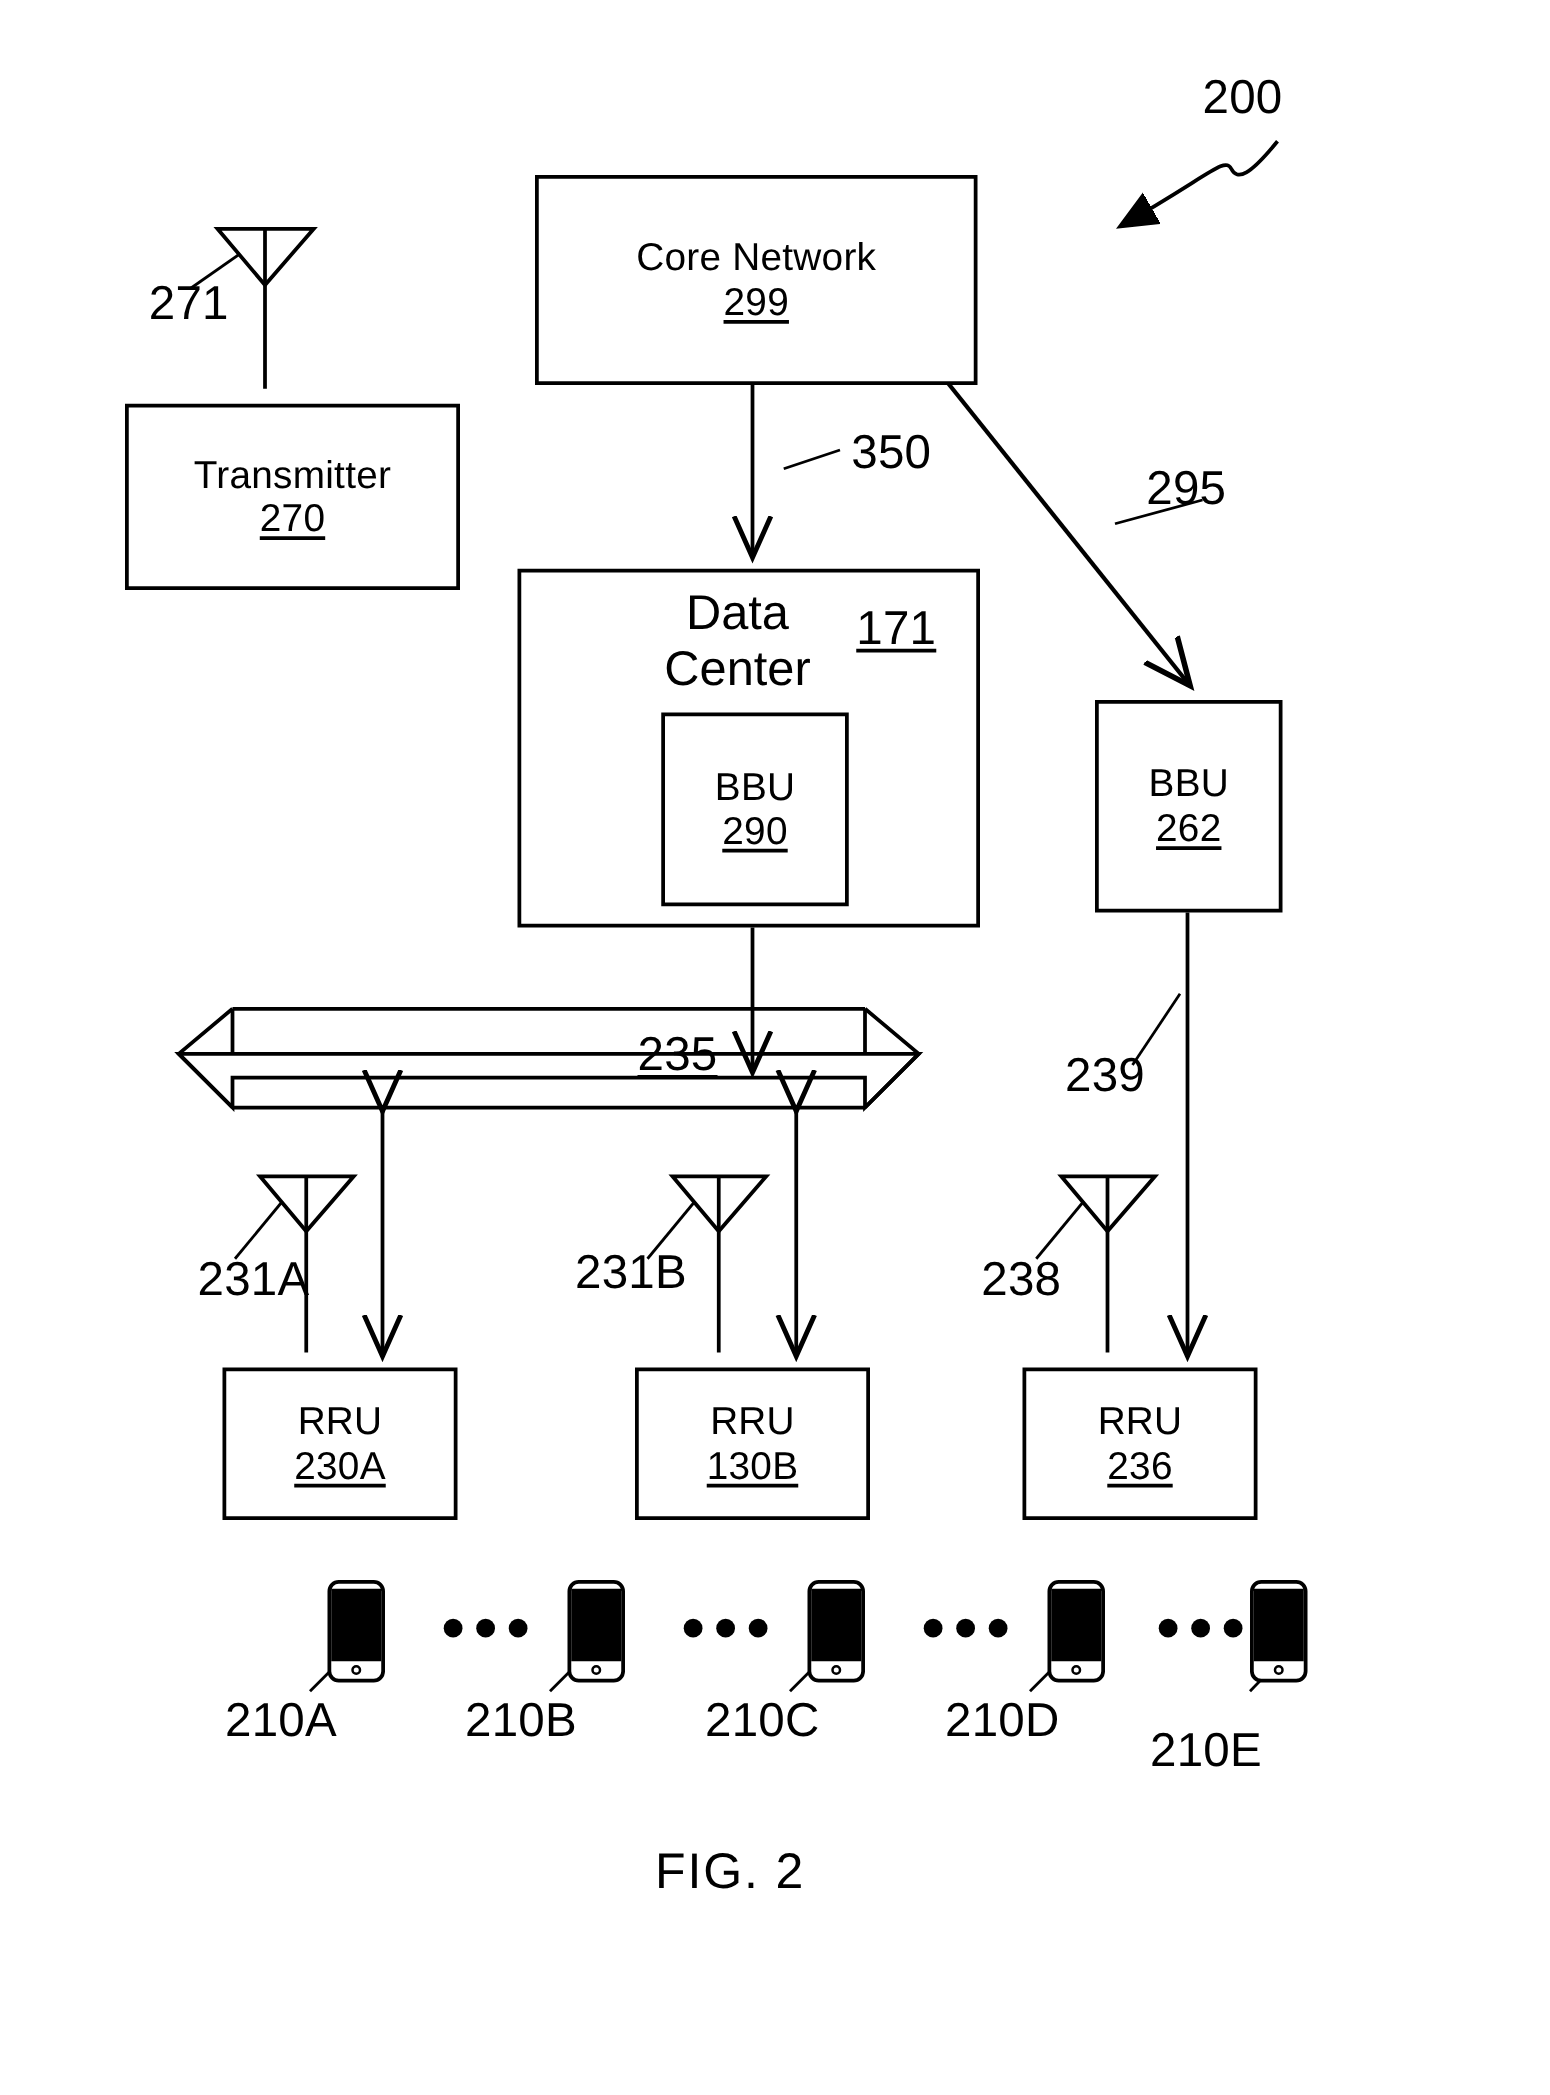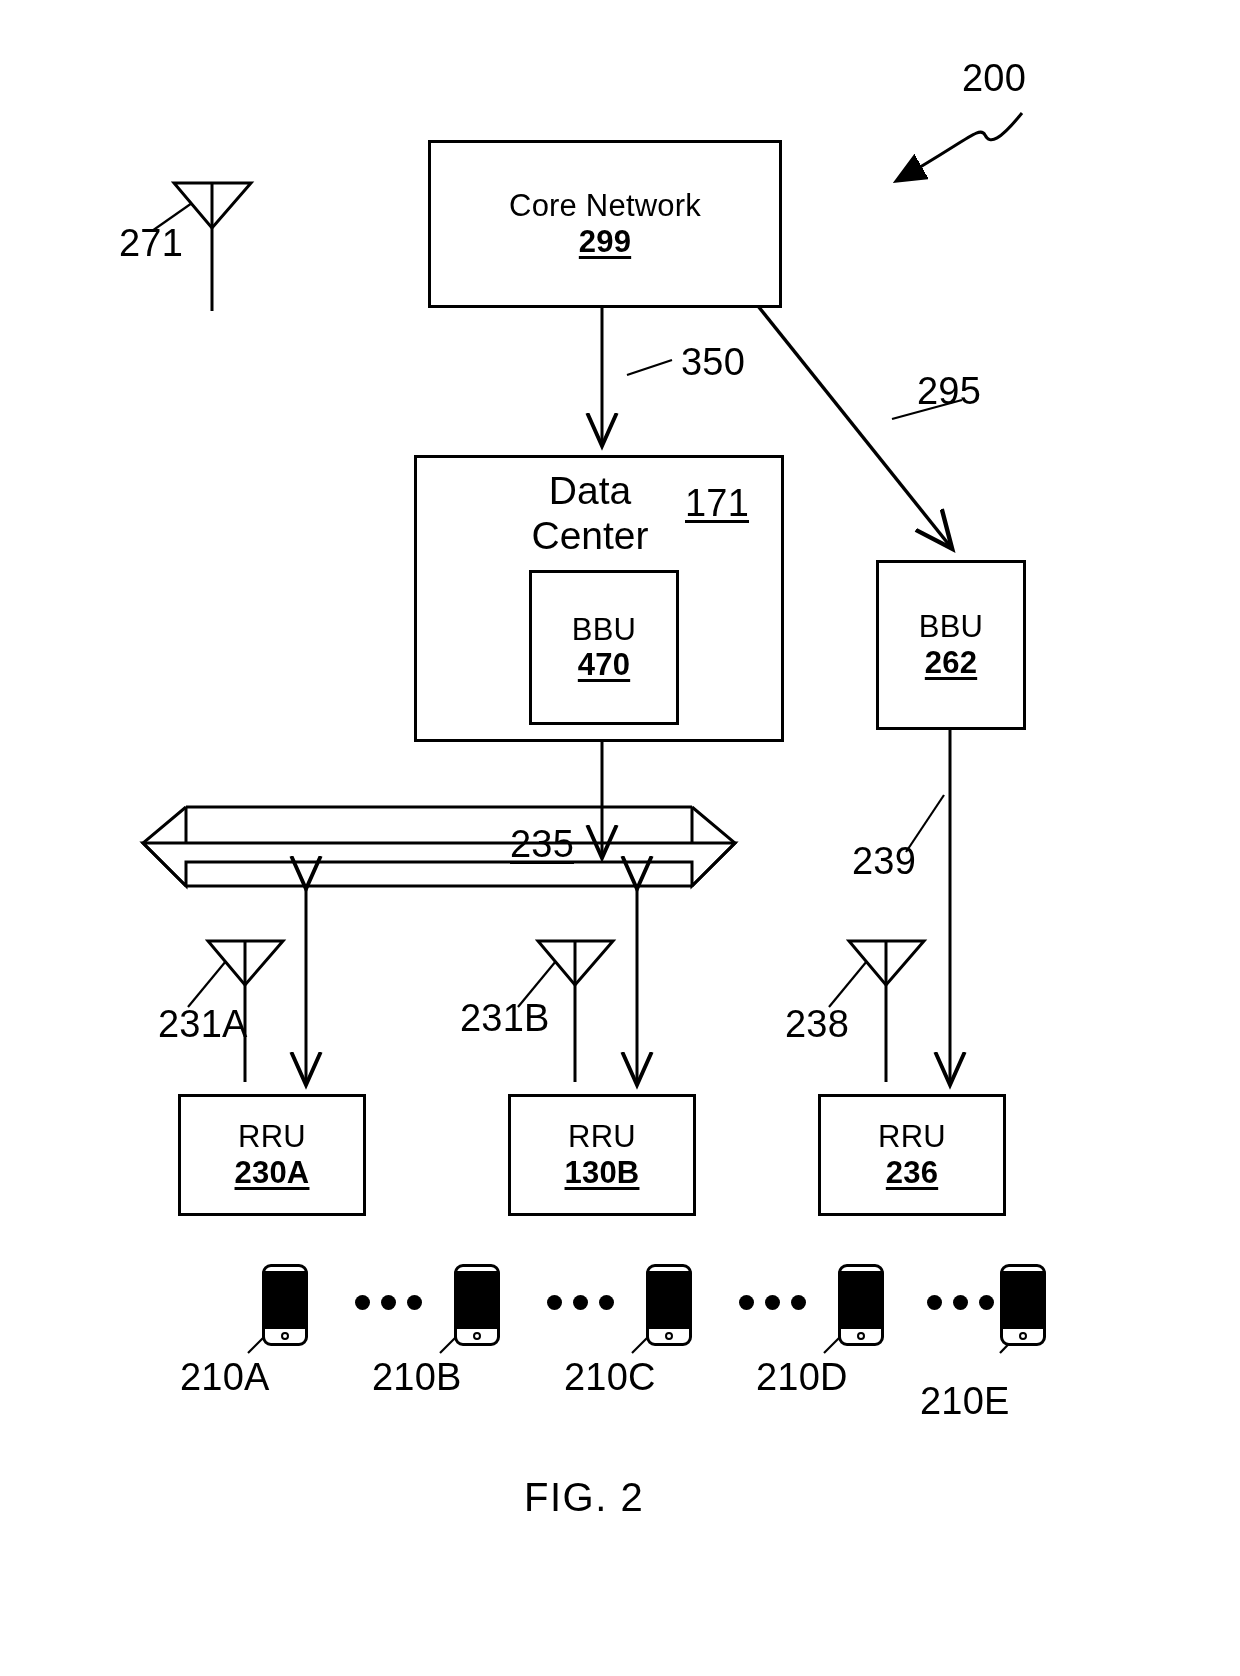--- a/index.html
+++ b/index.html
@@ -41,21 +41,20 @@
     line-height: 1.16;
     text-align: center;
     letter-spacing: 0.2px;
   }
   .node-num {
     font-size: 31px;
     text-decoration: underline;
     text-underline-offset: 4px;
     text-align: left;
     letter-spacing: 0.2px;
-    font-weight: bold;
   }
   .ref-num {
     position: absolute;
     font-size: 38px;
     letter-spacing: 0.2px;
     white-space: nowrap;
   }
   .ref-num.underlined {
     text-decoration: underline;
     text-underline-offset: 4px;
@@ -200,30 +199,34 @@
       <line x1="824" y1="1353" x2="859" y2="1318" stroke="#000" stroke-width="2.2"></line>
       <line x1="1000" y1="1353" x2="1030" y2="1322" stroke="#000" stroke-width="2.2"></line>
     </g>
   </svg>
 
   <div class="node-box" style="left:428px; top:128px; width:354px; height:168px;">
     <div class="node-label">Core Network</div>
     <div class="node-num">299</div>
   </div>
 
+  <div class="node-box" style="left:100px; top:311px; width:268px; height:149px;">
+    <div class="node-label">Transmitter</div>
+    <div class="node-num">270</div>
+  </div>
 
   <div class="node-box" style="left:414px; top:443px; width:370px; height:287px; justify-content:flex-start;">
   </div>
   <div class="dc-inner-title" style="left:500px; top:468px; width:180px;">Data
 Center</div>
   <div class="ref-num underlined" style="left:685px; top:482px;">171</div>
 
   <div class="node-box" style="left:529px; top:558px; width:150px; height:155px;">
     <div class="node-label">BBU</div>
-    <div class="node-num">470</div>
+    <div class="node-num">290</div>
   </div>
 
   <div class="node-box" style="left:876px; top:548px; width:150px; height:170px;">
     <div class="node-label">BBU</div>
     <div class="node-num">262</div>
   </div>
 
   <div class="node-box" style="left:178px; top:1082px; width:188px; height:122px;">
     <div class="node-label">RRU</div>
     <div class="node-num">230A</div>

